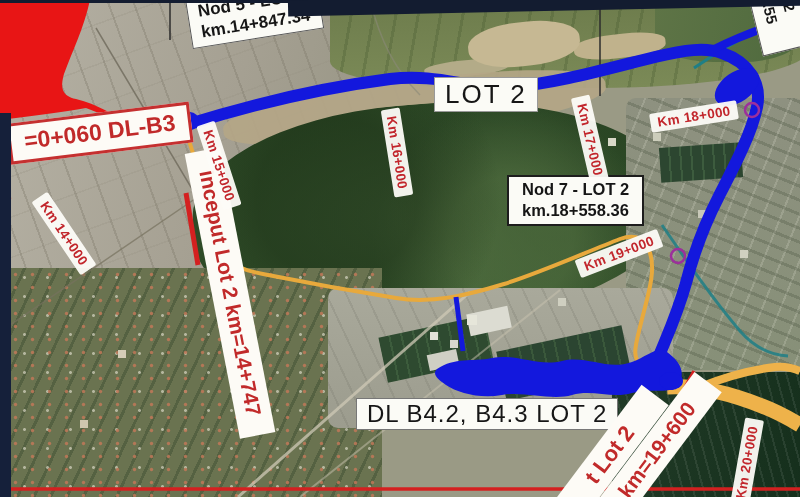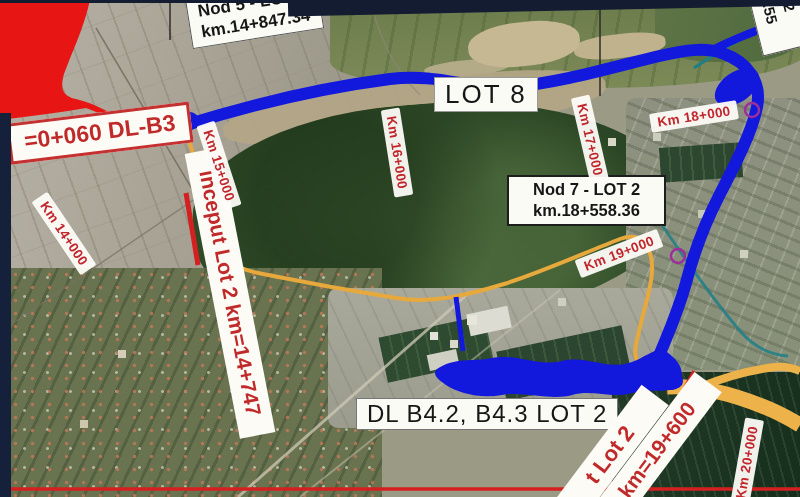--- a/index.html
+++ b/index.html
@@ -76,21 +76,21 @@
   svg.layer{position:absolute;left:0;top:0;}
   #detail-lines{z-index:2;}
   #routes{z-index:3;}
   
   .wlabel,.rlabel,.km{position:absolute;z-index:4;white-space:nowrap;}
   .wlabel{background:#fbfbf6;color:#161616;border:1px solid #666;}
   .rlabel{background:#fdfbf6;color:#c12a2a;font-weight:700;}
   #nod5{left:188px;top:-12px;transform:rotate(-9deg);padding:3px 10px;
     font-size:17px;font-weight:600;line-height:1.25;border:1px solid #555;}
   #lot2{left:434px;top:77px;padding:1px 10px;font-size:26px;letter-spacing:2px;border:1px solid #999;}
-  #nod7{left:507px;top:175px;padding:2px 24px;font-size:16.5px;font-weight:600;
+  #nod7{left:507px;top:175px;padding:2px 13px;font-size:16.5px;font-weight:600;
     line-height:1.3;border:2px solid #1d1d1d;}
   #dlb4{left:356px;top:398px;padding:1px 10px;font-size:24px;letter-spacing:1px;border:1px solid #777;}
   #dlb3{left:6px;top:124px;transform:rotate(-7deg);transform-origin:left top;
     padding:3px 13px 5px;font-size:23px;border:3px solid #c53030;}
   .band{display:flex;align-items:center;justify-content:center;}
   #inceput{left:85px;top:275px;width:290px;height:36px;transform:rotate(79deg);font-size:21px;}
   #sfarsit{left:535px;top:438px;width:150px;height:34px;transform:rotate(-53deg);font-size:22px;}
   #km19600{left:572px;top:433px;width:170px;height:34px;transform:rotate(-53deg);font-size:21px;}
   #topright-label{left:747px;top:-6px;width:58px;height:46px;transform:rotate(76deg);
     padding:2px 0 0 5px;font-size:15px;font-weight:700;line-height:1.35;border:1px solid #555;}
@@ -179,21 +179,21 @@
     <path d="M186,193 L198,265" stroke-width="5" fill="none" stroke="#d42020"></path>
     <path d="M694,371 L629,491" stroke-width="3.5" fill="none" stroke="#d42020"></path>
     <path d="M0,489 L800,489" stroke-width="3.5" fill="none" stroke="#d42020"></path>
   </svg>
 
   <div id="nod5" class="wlabel">
     <div>Nod 5 - LOT 2</div>
     <div>km.14+847.34</div>
   </div>
 
-  <div id="lot2" class="wlabel">LOT 8</div>
+  <div id="lot2" class="wlabel">LOT 2</div>
 
   <div id="nod7" class="wlabel">
     <div>Nod 7 - LOT 2</div>
     <div>km.18+558.36</div>
   </div>
 
   <div id="dlb4" class="wlabel">DL B4.2, B4.3 LOT 2</div>
 
   <div id="dlb3" class="rlabel">=0+060 DL-B3</div>
 

